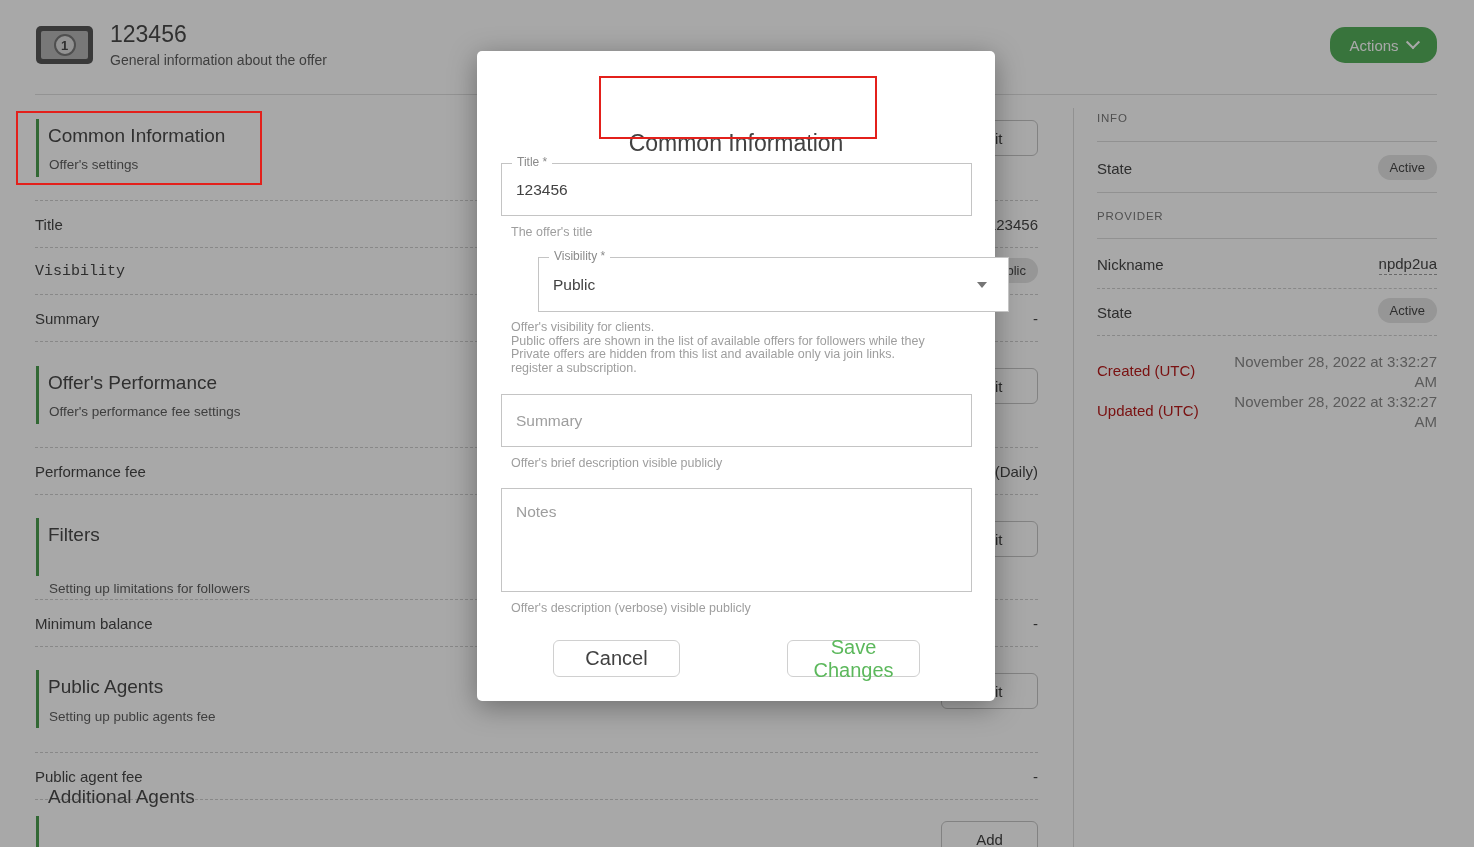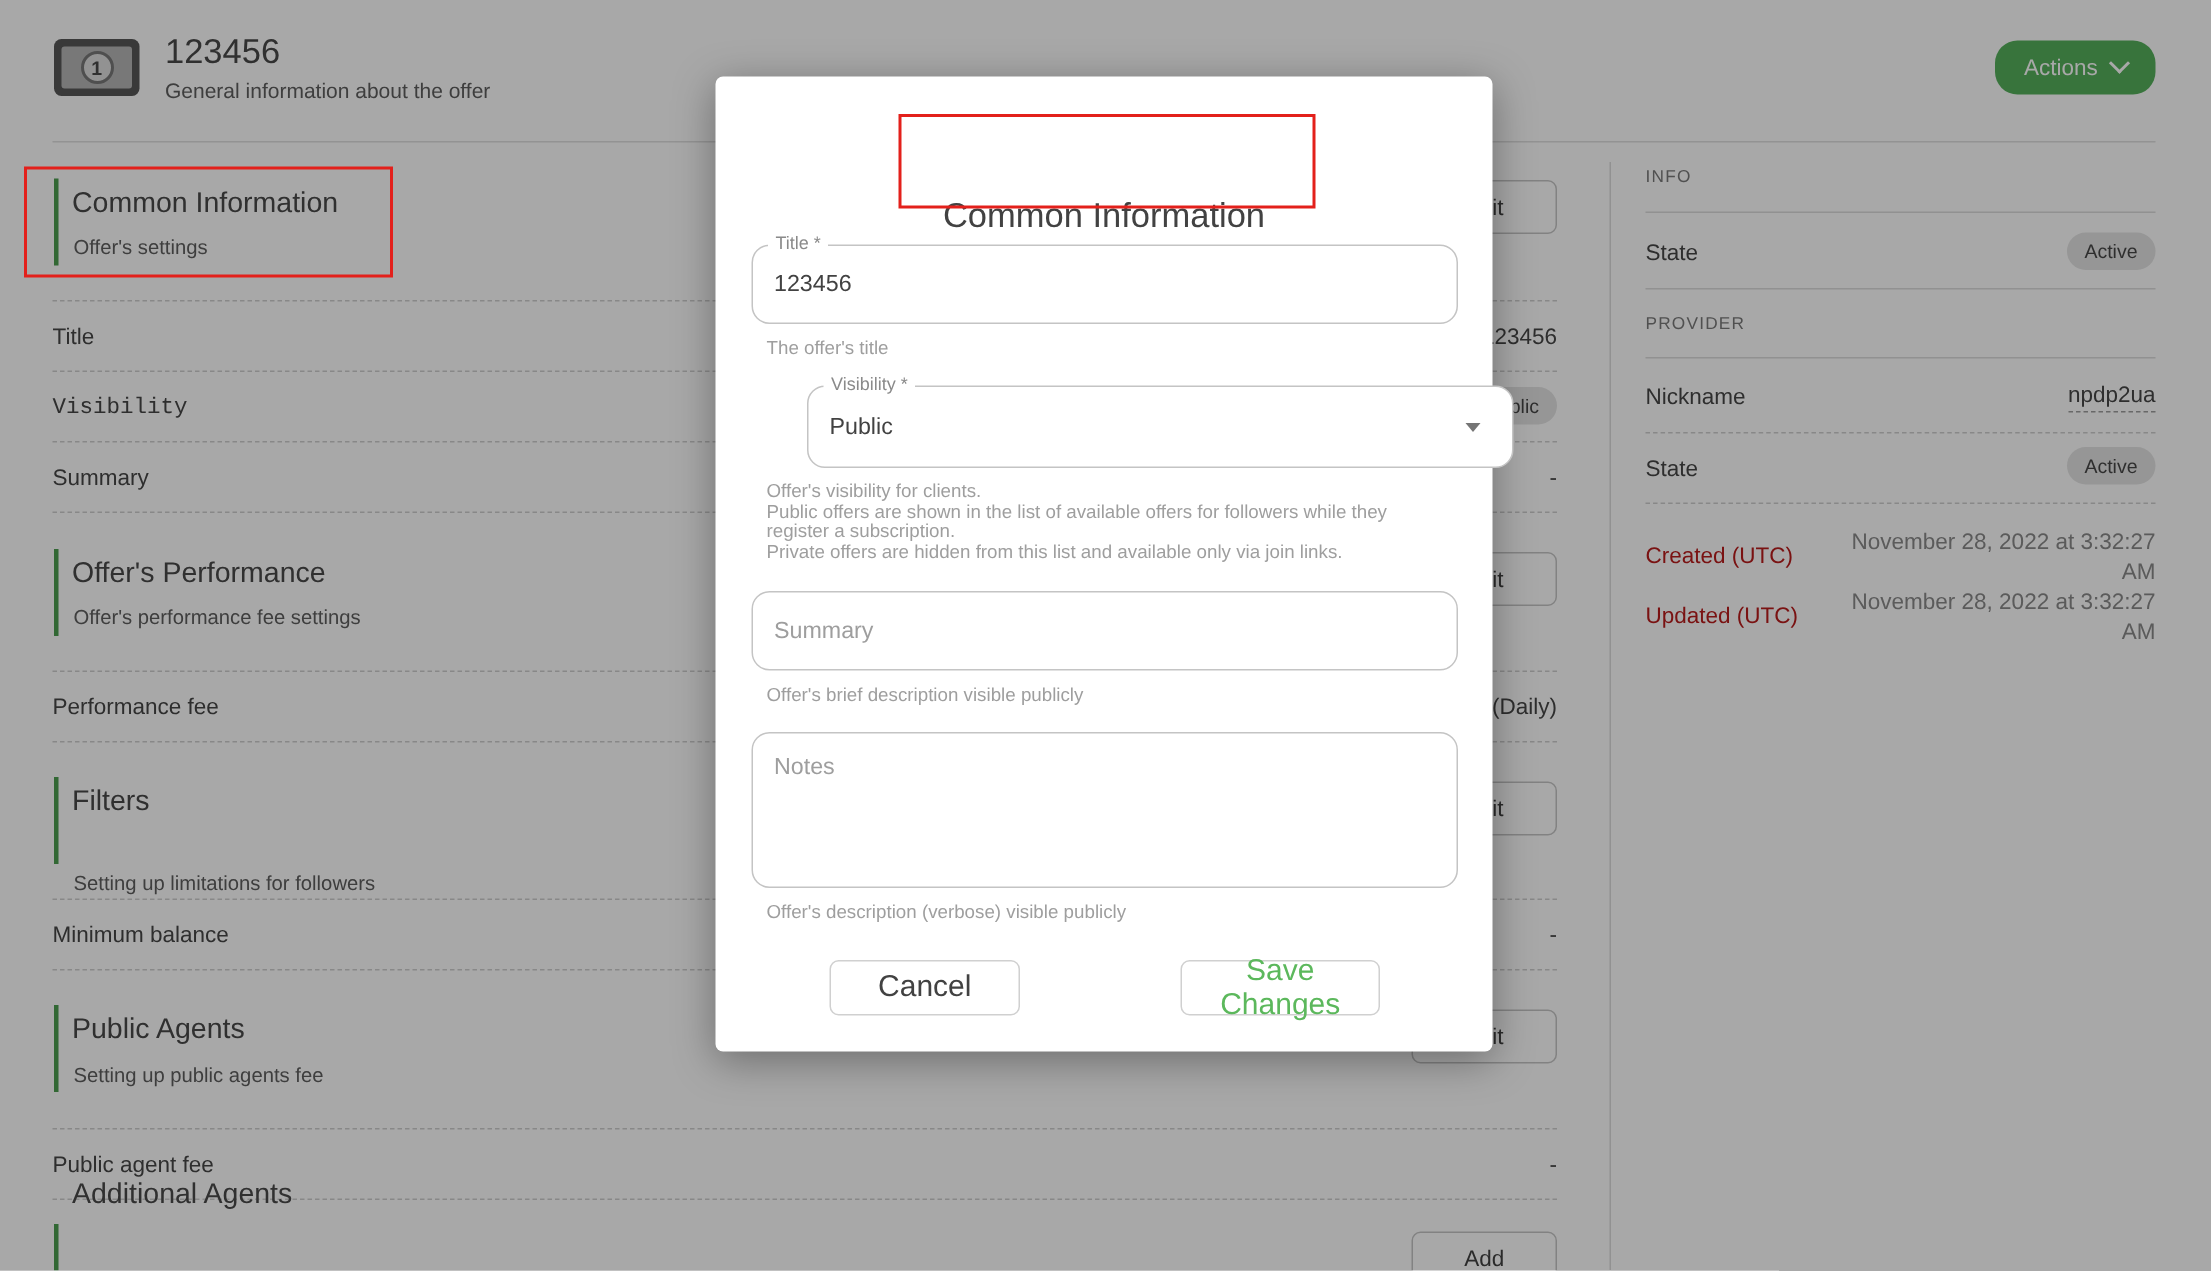--- a/index.html
+++ b/index.html
@@ -45,21 +45,21 @@
        background:#dedede;border:2px solid #787878;border-radius:50%;box-sizing:border-box;
        display:flex;align-items:center;justify-content:center;font-size:13px;font-weight:bold;color:#4a4a4a;}
   
   #backdrop{position:absolute;inset:0;background:rgba(0,0,0,.34);z-index:10;}
   
   #modal{position:absolute;left:477px;top:51px;width:518px;height:650px;background:#fff;
        border-radius:5px;box-shadow:0 6px 28px rgba(0,0,0,.35);z-index:20;}
   .m-title{position:absolute;left:0;top:79px;width:100%;text-align:center;font-size:23px;color:#424242;}
   .m-sub{position:absolute;left:0;top:117px;width:100%;text-align:center;font-size:13.5px;color:#757575;}
   .field{position:absolute;left:24px;width:471px;box-sizing:border-box;border:1px solid #c4c4c4;
-       border-radius:12px;background:#fff;}
+       border-radius:0;background:#fff;}
   .flabel{position:absolute;top:-9px;left:10px;background:#fff;padding:0 5px;font-size:12px;color:#8a8a8a;}
   .field input,.field textarea{position:absolute;inset:0;width:100%;height:100%;box-sizing:border-box;
        border:none;outline:none;background:transparent;resize:none;
        font-family:"Liberation Sans",sans-serif;font-size:15.5px;color:#424242;padding:0 14px;}
   .field textarea{padding-top:14px;}
   input::placeholder,textarea::placeholder{color:#9e9e9e;opacity:1;}
   .select-value{position:absolute;left:14px;top:0;height:100%;display:flex;align-items:center;
        font-size:15.5px;color:#424242;}
   .caret{position:absolute;right:21px;top:50%;margin-top:-3px;width:0;height:0;
        border-left:5px solid transparent;border-right:5px solid transparent;border-top:6px solid #757575;}
@@ -176,22 +176,22 @@
   <div class="helper" style="top:175px;">The offer's title</div>
 
   <div class="field" style="top:206px;height:55px;margin-left:37px;">
     <span class="flabel">Visibility *</span>
     <span class="select-value">Public</span>
     <span class="caret"></span>
   </div>
   <div class="helper" style="top:270px;">
     <div>Offer's visibility for clients.</div>
     <div>Public offers are shown in the list of available offers for followers while they</div>
+    <div>Private offers are hidden from this list and available only via join links.</div>
     <div>register a subscription.</div>
-    <div>Private offers are hidden from this list and available only via join links.</div>
   </div>
 
   <div class="field" style="top:343px;height:53px;">
     <input type="text" placeholder="Summary" style="">
   </div>
   <div class="helper" style="top:406px;">Offer's brief description visible publicly</div>
 
   <div class="field" style="top:437px;height:104px;">
     <textarea placeholder="Notes" style=""></textarea>
   </div>

